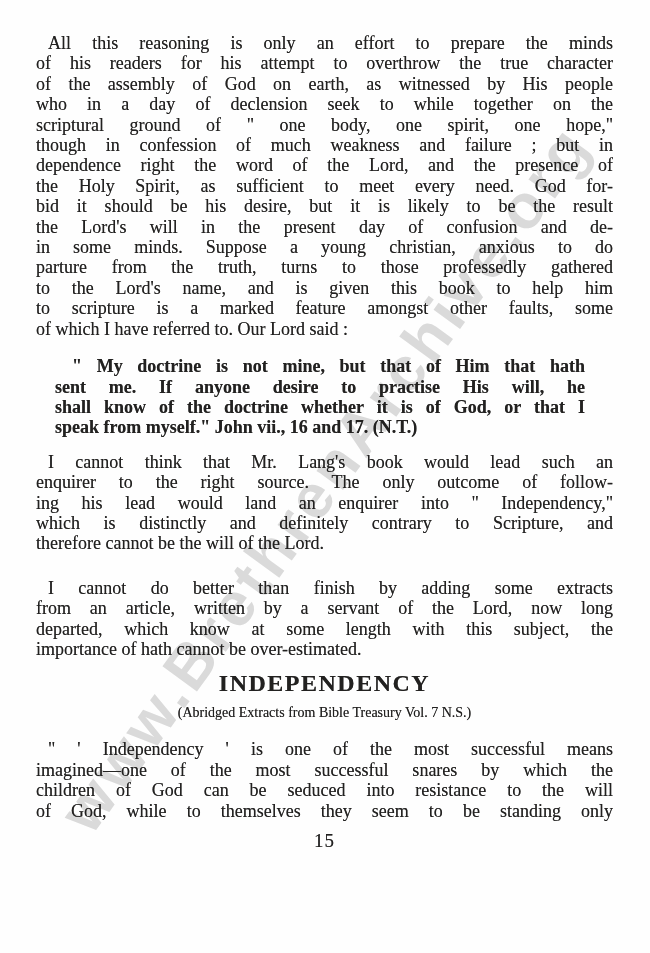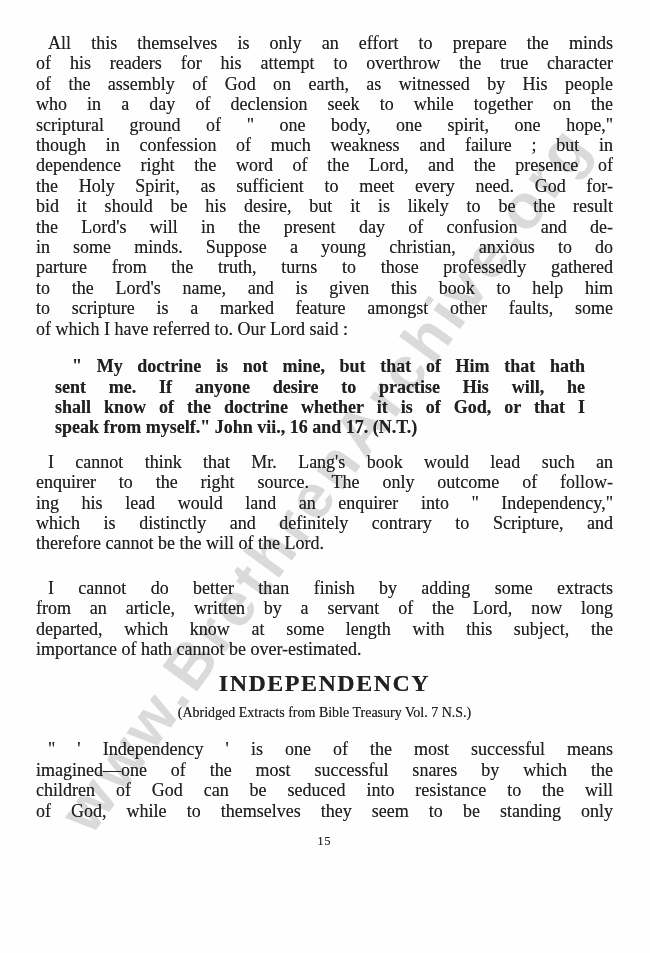--- a/index.html
+++ b/index.html
@@ -72,35 +72,35 @@
   .section-source {
     margin-top: 6px;
     text-align: center;
     font-size: 14px;
     line-height: 22px;
   }
   .para-4 { margin-top: 15px; }
   .page-number {
     margin-top: 10px;
     text-align: center;
-    font-size: 12px;
+    font-size: 19px;
     letter-spacing: 1px;
   }
 </style>
 </head>
 <body>
 
 <div class="page">
 
   <div class="watermark">www.BrethrenArchive.org</div>
 
   <div class="text-column">
 
     <div class="para para-1">
-        <div class="line">All this themselves is only an effort to prepare the minds</div>
+        <div class="line">All this reasoning is only an effort to prepare the minds</div>
         <div class="line">of his readers for his attempt to overthrow the true character</div>
         <div class="line">of the assembly of God on earth, as witnessed by His people</div>
         <div class="line">who in a day of declension seek to while together on the</div>
         <div class="line">scriptural ground of " one body, one spirit, one hope,"</div>
         <div class="line">though in confession of much weakness and failure ; but in</div>
         <div class="line">dependence right the word of the Lord, and the presence of</div>
         <div class="line">the Holy Spirit, as sufficient to meet every need. God for-</div>
         <div class="line">bid it should be his desire, but it is likely to be the result</div>
         <div class="line">the Lord's will in the present day of confusion and de-</div>
         <div class="line">in some minds. Suppose a young christian, anxious to do</div>

